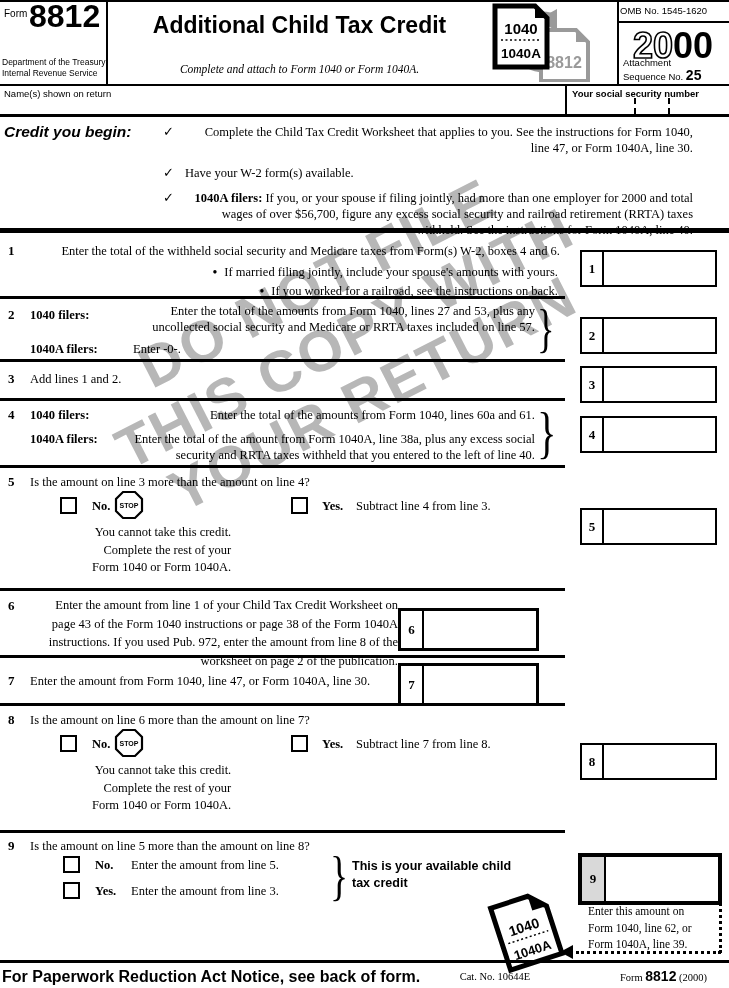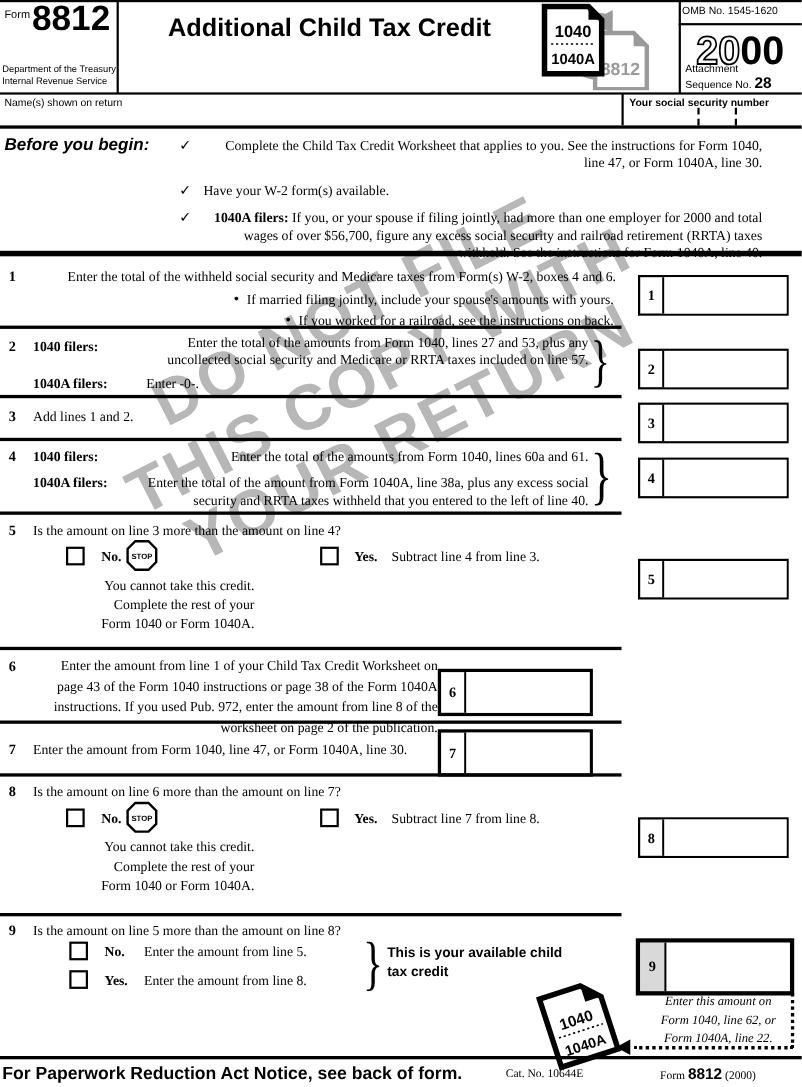--- a/index.html
+++ b/index.html
@@ -30,21 +30,21 @@
   .ebox9 .ebox-lbl{width:22px;background:#d9d9d9;}
   .watermark{position:absolute;left:55px;top:238px;width:640px;height:320px;z-index:0;
              transform:rotate(-27deg);text-align:center;
              font-family:"Liberation Sans",sans-serif;font-weight:bold;font-size:58px;line-height:62px;
              color:#b7b7b7;letter-spacing:2px;white-space:nowrap;}
   .content{position:absolute;left:0;top:0;width:729px;height:852px;z-index:1;}
   .dot-h{position:absolute;height:0;border-top:3px dotted #000;}
   .dot-v{position:absolute;width:0;border-left:3px dotted #000;}
   .arrow-left{position:absolute;width:0;height:0;border-top:7px solid transparent;
               border-bottom:7px solid transparent;border-right:13px solid #000;}
-  .note{font-size:11.5px;line-height:16.5px;font-style:italic;text-align:center;}
+  .note{font-size:11.5px;line-height:16.5px;}
   .outline20{color:#fff;-webkit-text-stroke:1.6px #000;}
 </style>
 </head>
 <body>
 
 <div class="page">
 
   <div class="watermark">
     <div>DO NOT FILE</div>
     <div>THIS COPY WITH</div>
@@ -59,20 +59,21 @@
     <div class="hline" style="left:0;top:84px;width:729px;height:2px"></div>
 
     <div class="r sans" style="left:4px;top:8px;font-size:10px">Form</div>
     <div class="r sans b" style="left:29px;top:-2px;font-size:32px">8812</div>
     <div class="r sans" style="left:2px;top:57px;font-size:8.5px;line-height:11px">
       <div>Department of the Treasury</div>
       <div>Internal Revenue Service</div>
     </div>
 
     <div class="r sans b" style="left:112px;top:12px;width:375px;text-align:center;font-size:23px">Additional Child Tax Credit</div>
+    <div class="r i" style="left:112px;top:63px;width:375px;text-align:center;font-size:11.5px">Complete and attach to Form 1040 or Form 1040A.</div>
 
     <div class="r" style="left:487px;top:3px">
       <svg width="128" height="79" viewBox="0 0 128 79">
         <path d="M 68 62 A 26 26 0 1 1 68 16" fill="none" stroke="#9a9a9a" stroke-width="9"></path>
         <polygon points="70,6 70,28 50,17" fill="#9a9a9a"></polygon>
         <path d="M54,27 L89,27 L101,39 L101,78 L54,78 Z" fill="#fff" stroke="#9a9a9a" stroke-width="4"></path>
         <polygon points="89,27 89,39 101,39" fill="#9a9a9a"></polygon>
         <text x="77" y="65" text-anchor="middle" font-family="Liberation Sans, sans-serif" font-size="16" font-weight="bold" fill="#9a9a9a">8812</text>
         <path d="M8,3 L48,3 L60,15 L60,64 L8,64 Z" fill="#fff" stroke="#000" stroke-width="5"></path>
         <polygon points="48,3 48,15 60,15" fill="#000"></polygon>
@@ -83,33 +84,33 @@
     </div>
 
     <div class="r sans" style="left:620px;top:5px;width:107px;font-size:9.5px">OMB No. 1545-1620</div>
     <div class="hline" style="left:617px;top:21px;width:112px;height:1.5px"></div>
     <div class="r sans b" style="left:617px;top:25px;width:112px;text-align:center;font-size:36px">
       <span class="outline20">20</span><span>00</span>
     </div>
     <div class="r sans" style="left:623px;top:57px;font-size:9.5px;line-height:12px">
       <div>Attachment</div>
       <div><span>Sequence No.</span>
-           <span class="b" style="font-size:14px">28</span></div>
+           <span class="b" style="font-size:14px">25</span></div>
     </div>
 
     <div class="r sans" style="left:4px;top:88px;font-size:9.5px">Name(s) shown on return</div>
     <div class="r" style="left:4px;top:98px;width:555px;height:14px"></div>
     <div class="vline" style="left:565px;top:85px;height:29px"></div>
     <div class="r sans b" style="left:572px;top:88px;font-size:9.5px">Your social security number</div>
     <div class="r" style="left:572px;top:98px;width:155px;height:14px"></div>
     <div class="vdash" style="left:634px;top:98px;height:16px"></div>
     <div class="vdash" style="left:668px;top:98px;height:16px"></div>
     <div class="hline" style="left:0;top:114px;width:729px;height:2.5px"></div>
 
-    <div class="r sans b i" style="left:4px;top:123px;font-size:15.5px">Before you begin:</div>
+    <div class="r sans b i" style="left:4px;top:123px;font-size:15.5px">Credit you begin:</div>
     <div class="r" style="left:163px;top:124px;width:530px">
       <div class="chk txt">
         <span>Complete the Child Tax Credit Worksheet that applies to you. See the instructions for Form 1040, line 47, or Form 1040A, line 30.</span>
       </div>
       <div class="chk txt">
         <span>Have your W-2 form(s) available.</span>
       </div>
       <div class="chk txt">
         <span><span class="b">1040A filers:</span>
         <span>If you, or your spouse if filing jointly, had more than one employer for 2000 and total wages of over $56,700, figure any excess social security and railroad retirement (RRTA) taxes withheld. See the instructions for Form 1040A, line 40.</span></span>
@@ -223,48 +224,48 @@
     </div>
     <div class="hline" style="left:0;top:830px;width:565px;height:2.5px"></div>
 
     <div class="r num" style="left:8px;top:838px">9</div>
     <div class="r txt" style="left:30px;top:838px">Is the amount on line 5 more than the amount on line 8?</div>
     <div class="cb" style="left:63px;top:856px"></div>
     <div class="r txt b" style="left:95px;top:857px">No.</div>
     <div class="r txt" style="left:131px;top:857px">Enter the amount from line 5.</div>
     <div class="cb" style="left:63px;top:882px"></div>
     <div class="r txt b" style="left:95px;top:883px">Yes.</div>
-    <div class="r txt" style="left:131px;top:883px">Enter the amount from line 8.</div>
+    <div class="r txt" style="left:131px;top:883px">Enter the amount from line 3.</div>
     <div class="brace" style="left:330px;top:849px;font-size:54px;line-height:54px"></div>
     <div class="r sans b" style="left:352px;top:858px;width:165px;font-size:12.5px;line-height:17px">This is your available child tax credit</div>
     <div class="ebox ebox9" style="left:578px;top:853px">
       <div class="ebox-lbl">9</div>
       <div class="ebox-val"></div>
     </div>
     <div class="r note" style="left:588px;top:903px;width:130px">
       <div>Enter this amount on</div>
       <div>Form 1040, line 62, or</div>
-      <div>Form 1040A, line 22.</div>
+      <div>Form 1040A, line 39.</div>
     </div>
     <div class="dot-v" style="left:719px;top:898px;height:55px"></div>
     <div class="dot-h" style="left:576px;top:951px;width:145px"></div>
     <div class="arrow-left" style="left:560px;top:945px"></div>
     <div class="r" style="left:494px;top:893px;transform:rotate(-18deg)">
       <svg width="68" height="76" viewBox="0 0 68 76">
         <path d="M6,5 L45,5 L60,20 L60,70 L6,70 Z" fill="#fff" stroke="#000" stroke-width="5"></path>
         <polygon points="45,5 45,20 60,20" fill="#000"></polygon>
         <text x="32" y="38" text-anchor="middle" font-family="Liberation Sans, sans-serif" font-size="14" font-weight="bold">1040</text>
         <line x1="12" y1="44" x2="54" y2="44" stroke="#000" stroke-width="1.5" stroke-dasharray="2,2.5"></line>
         <text x="33" y="62" text-anchor="middle" font-family="Liberation Sans, sans-serif" font-size="13" font-weight="bold">1040A</text>
       </svg>
     </div>
 
     <div class="hline" style="left:0;top:960px;width:729px;height:3px"></div>
     <div class="r sans b" style="left:2px;top:968px;font-size:16px">For Paperwork Reduction Act Notice, see back of form.</div>
     <div class="r" style="left:430px;top:971px;width:130px;font-size:10.5px;text-align:center">Cat. No. 10644E</div>
-    <div class="r" style="left:600px;top:968px;width:127px;text-align:left;font-size:10.5px">
+    <div class="r" style="left:600px;top:968px;width:127px;text-align:center;font-size:10.5px">
       <span>Form</span>
       <span class="sans b" style="font-size:14px">8812</span>
       <span>(2000)</span>
     </div>
 
   </div>
 </div>
 
 </body></html>

